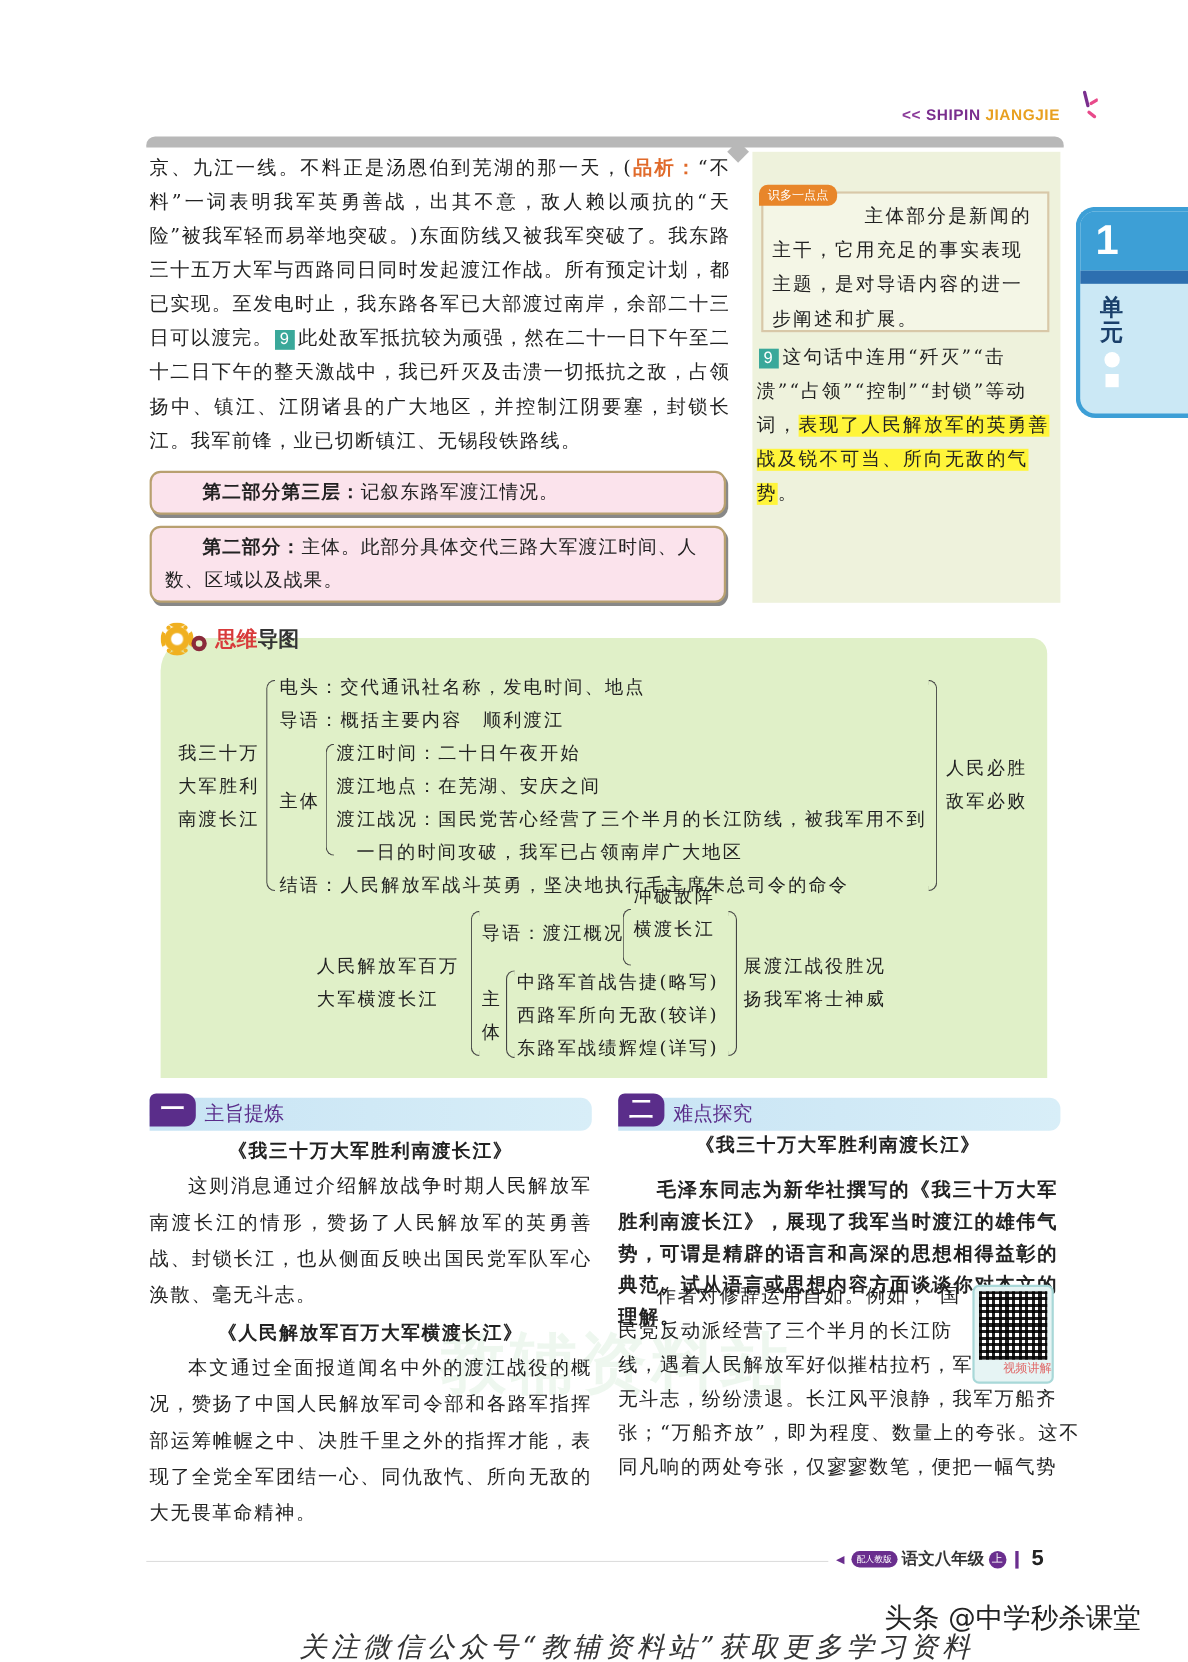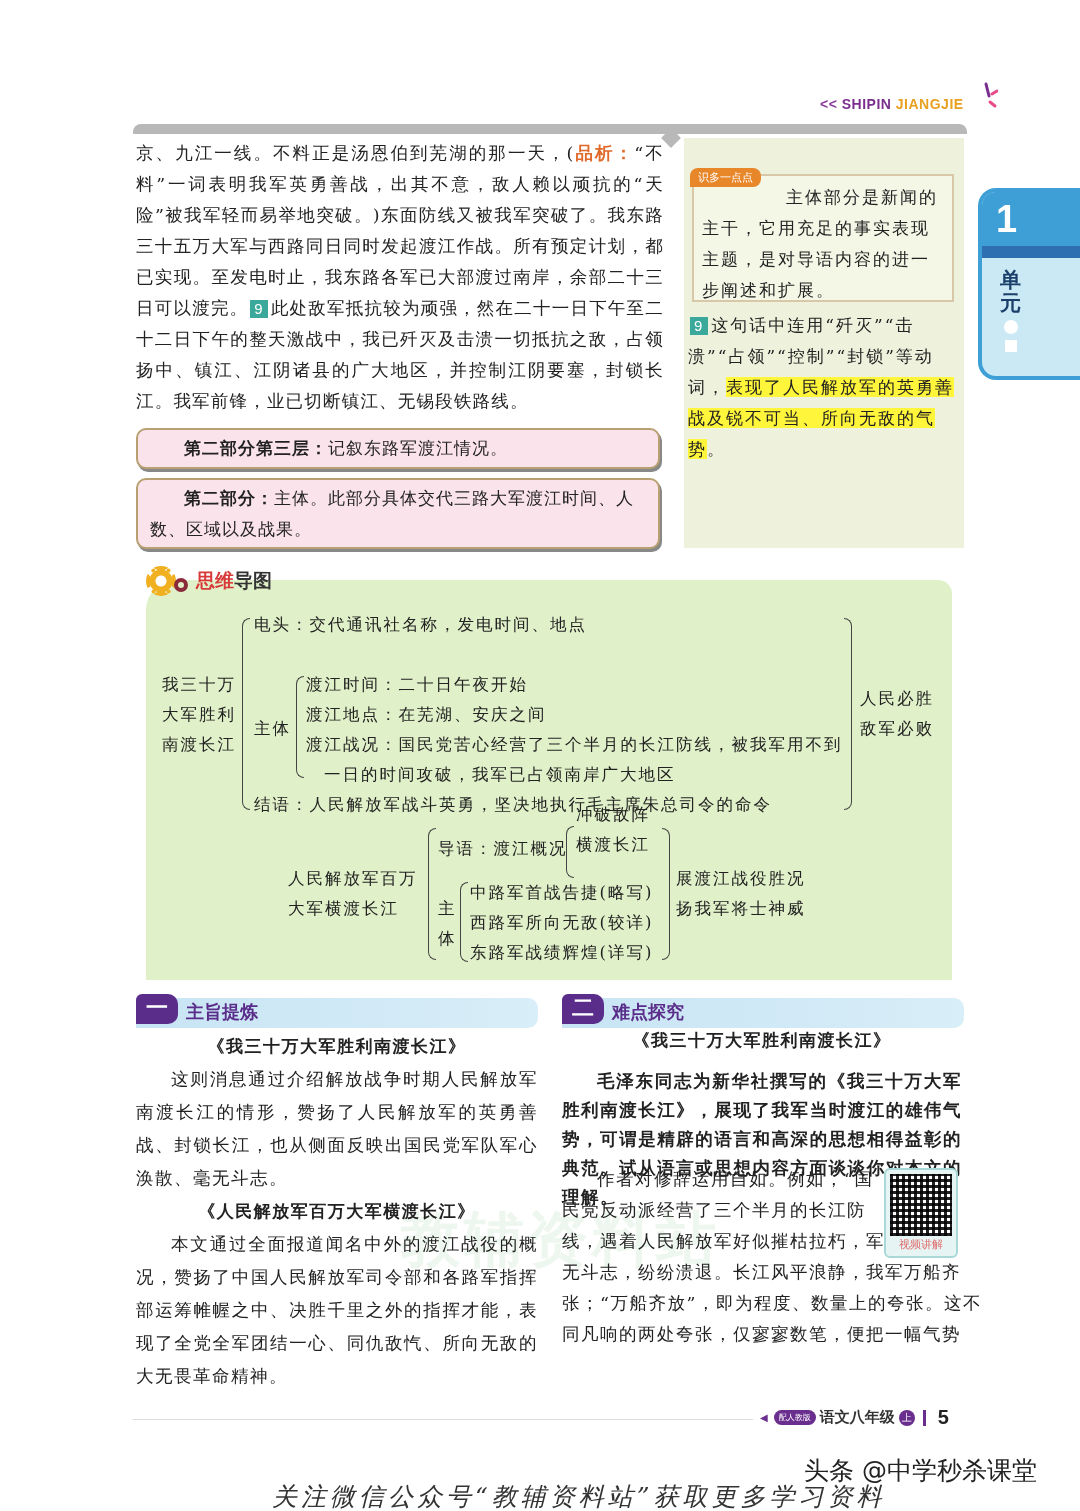--- a/index.html
+++ b/index.html
@@ -33,27 +33,27 @@
   .gear { width: 30px; height: 30px; border-radius: 50%; background: radial-gradient(circle, #fff 5px, #f0b020 6px, #f0b020 11px, transparent 12px); border: 4px dotted #f0b020; }
   .gear2 { width: 14px; height: 14px; border-radius: 50%; border: 4px solid #8a2a3a; margin: 8px 8px 0 -2px; }
   .mindmap-head .t1 { color: #d83a3a; font-family: "Liberation Sans", sans-serif; font-weight: bold; font-size: 19px; }
   .mindmap-head .t2 { color: #333; font-family: "Liberation Sans", sans-serif; font-weight: bold; font-size: 19px; }
   .mindmap { position: absolute; top: 580px; left: 146px; width: 806px; height: 400px; background: #e0f0c8; border-radius: 30px 14px 0 0; }
   .mm { position: absolute; font-size: 16.5px; letter-spacing: 2px; line-height: 30px; white-space: nowrap; }
   .brace { position: absolute; border: 1.5px solid #444; border-right: none; border-radius: 8px 0 0 8px; width: 8px; }
   .brace-r { position: absolute; border: 1.5px solid #444; border-left: none; border-radius: 0 8px 8px 0; width: 8px; }
   .sec-head { position: absolute; height: 30px; background: linear-gradient(to right, #c8e4f4, #d8eef8); border-radius: 0 10px 10px 0; }
   .sec-badge { position: absolute; top: -4px; left: 0; width: 42px; height: 30px; background: #5a2d8a; border-radius: 6px 10px 10px 0; color: #fff; font-family: "Liberation Sans", sans-serif; font-weight: bold; font-size: 22px; text-align: center; line-height: 28px; }
-  .sec-title { position: absolute; left: 50px; top: 2px; color: #5a2d8a; font-family: "Liberation Sans", sans-serif; font-weight: bold; font-size: 18px; }
+  .sec-title { position: absolute; left: 50px; top: 2px; color: #5a2d8a; font-family: "Liberation Sans", sans-serif; font-weight: normal; font-size: 18px; }
   .col-text { position: absolute; font-size: 17.5px; line-height: 33px; letter-spacing: 1.5px; text-align: justify; }
   .col-text .ctitle { text-align: center; font-family: "Liberation Sans", sans-serif; font-weight: bold; font-size: 17px; }
   .col-text .bold { font-family: "Liberation Sans", sans-serif; font-weight: bold; margin-top: 12px; }
   .qr { position: absolute; top: 1168px; left: 884px; width: 74px; height: 90px; background: #e6f4f4; border: 2px solid #a8d8d8; border-radius: 6px; }
   .qr .code { width: 62px; height: 62px; margin: 4px auto 0; background-image: repeating-linear-gradient(90deg, #222 0 3px, #fff 3px 6px), repeating-linear-gradient(0deg, #222 0 3px, transparent 3px 6px); background-blend-mode: multiply; }
-  .qr .cap { text-align: center; color: #e06a6a; font-family: "Liberation Sans", sans-serif; font-size: 11px; line-height: 16px; }
+  .qr .cap { text-align: right; color: #e06a6a; font-family: "Liberation Sans", sans-serif; font-size: 11px; line-height: 16px; }
   .watermark { position: absolute; top: 1200px; left: 400px; font-family: "Liberation Sans", sans-serif; font-weight: bold; font-size: 60px; color: rgba(140, 200, 150, 0.15); letter-spacing: 4px; }
   .footer-line { position: absolute; top: 1419px; left: 133px; width: 620px; height: 1px; background: #ddd; }
   .footer { position: absolute; top: 1406px; left: 760px; display: flex; align-items: center; font-family: "Liberation Sans", sans-serif; }
   .footer .arrow { color: #6a2e8e; font-size: 10px; margin-right: 6px; }
   .footer .pub { background: #6a2e8e; color: #fff; font-size: 8px; padding: 2px 5px; border-radius: 8px; margin-right: 4px; }
   .footer .sub { font-size: 15px; font-weight: bold; color: #333; }
   .footer .vol { display: inline-block; width: 16px; height: 16px; border-radius: 50%; background: #6a2e8e; color: #fff; font-size: 10px; text-align: center; line-height: 16px; margin: 0 8px 0 4px; }
   .footer .bar { width: 3px; height: 16px; background: #6a2e8e; margin-right: 12px; }
   .footer .pg { font-size: 20px; font-weight: bold; color: #222; }
   .toutiao { position: absolute; top: 1454px; left: 804px; font-family: "DejaVu Sans", sans-serif; font-size: 25px; color: #222; text-shadow: 0 0 2px #fff, 0 0 2px #fff; }
@@ -107,20 +107,21 @@
 
 <div class="mindmap">
 
   <div class="mm" style="left:16px;top:90px;line-height:30px;">
     <div>我三十万</div>
     <div>大军胜利</div>
     <div>南渡长江</div>
   </div>
   <div class="brace" style="left:96px;top:38px;height:192px;"></div>
   <div class="mm" style="left:108px;top:30px;">电头：交代通讯社名称，发电时间、地点</div>
+  <div class="mm" style="left:108px;top:60px;">导语：概括主要内容　顺利渡江</div>
   <div class="mm" style="left:108px;top:134px;">主体</div>
   <div class="brace" style="left:150px;top:96px;height:102px;"></div>
   <div class="mm" style="left:160px;top:90px;">渡江时间：二十日午夜开始</div>
   <div class="mm" style="left:160px;top:120px;">渡江地点：在芜湖、安庆之间</div>
   <div class="mm" style="left:160px;top:150px;">渡江战况：国民党苦心经营了三个半月的长江防线，被我军用不到</div>
   <div class="mm" style="left:178px;top:180px;">一日的时间攻破，我军已占领南岸广大地区</div>
   <div class="mm" style="left:108px;top:210px;">结语：人民解放军战斗英勇，坚决地执行毛主席朱总司令的命令</div>
   <div class="brace-r" style="left:698px;top:38px;height:192px;"></div>
   <div class="mm" style="left:714px;top:104px;">
     <div>人民必胜</div>

